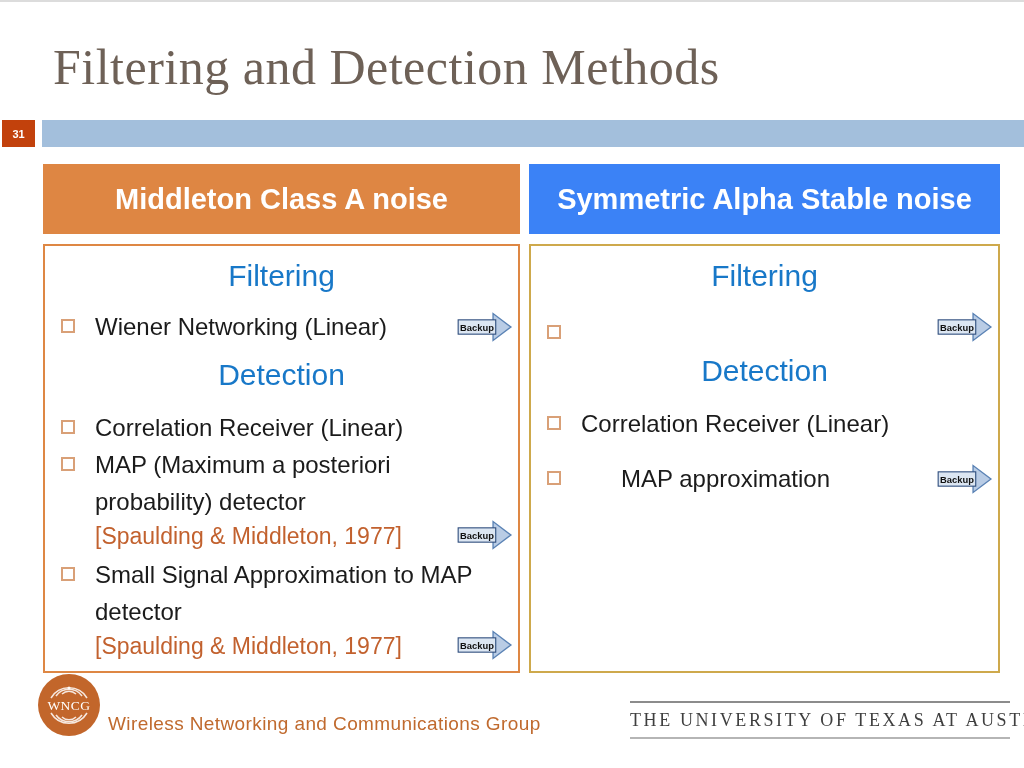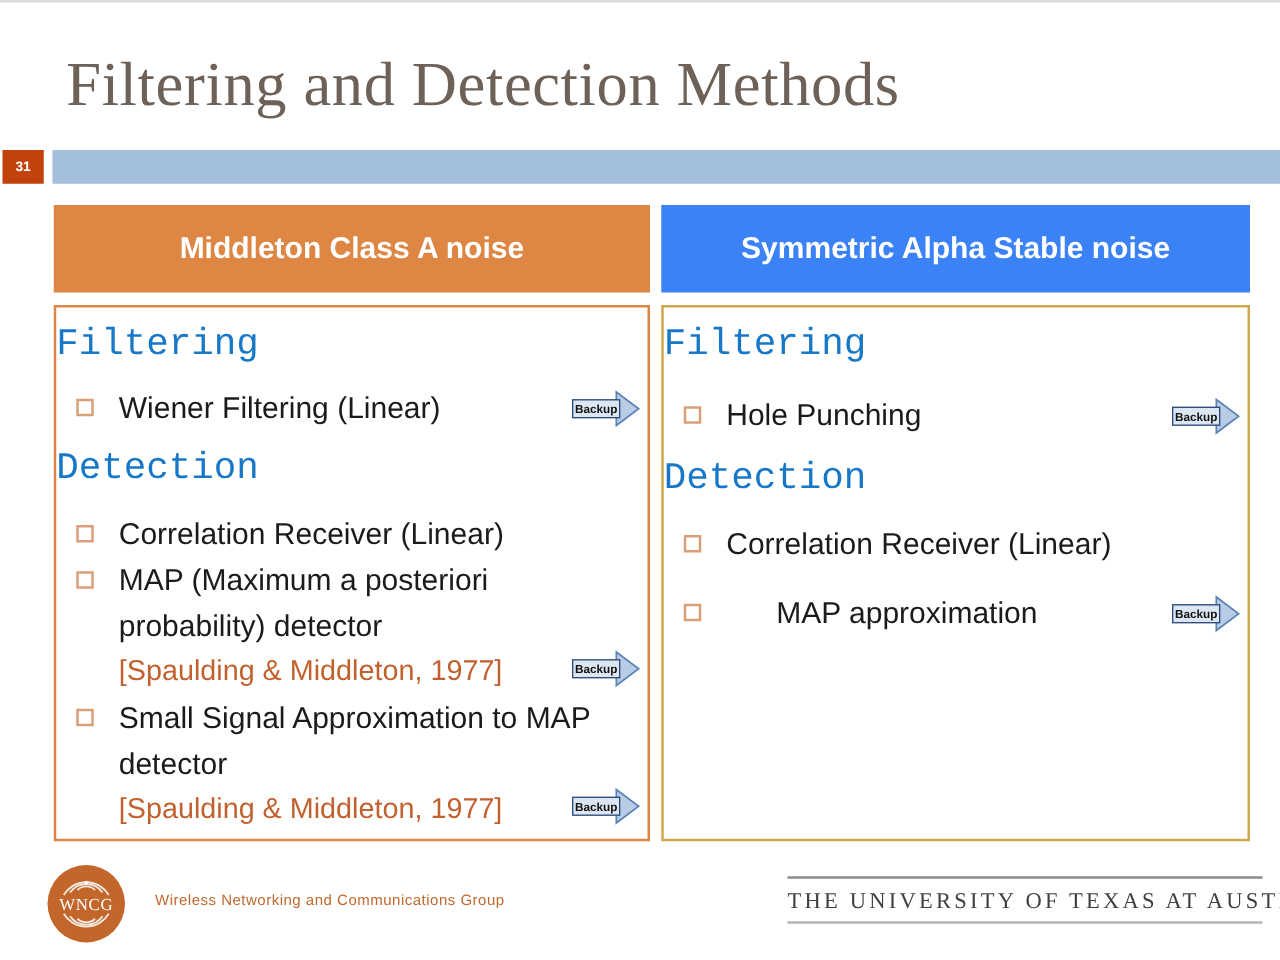--- a/index.html
+++ b/index.html
@@ -19,35 +19,35 @@
     background:#c2410c;color:#fff;font-size:11px;font-weight:bold;
     display:flex;align-items:center;justify-content:center;
   }
   .blue-bar{
     position:absolute;left:42px;top:118px;width:982px;height:27px;
     background:#A3BFDC;
   }
   
   .col-header{
     position:absolute;top:162px;height:70px;
-    color:#fff;font-size:24px;font-weight:bold;
+    color:#fff;font-size:29px;font-weight:bold;
     display:flex;align-items:center;justify-content:center;
   }
   .col-header.left{left:43px;width:477px;background:#DE8643;}
   .col-header.right{left:529px;width:471px;background:#3b82f6;}
   
   .col-box{
     position:absolute;top:242px;height:429px;background:#fff;
     border-width:2px;border-style:solid;box-sizing:border-box;
   }
   .col-box.left{left:43px;width:477px;border-color:#DE8744;}
   .col-box.right{left:529px;width:471px;border-color:#CEA94C;}
 
   .sec-heading{
-    color:#1878C8;font-size:30px;line-height:36px;font-family:Liberation Mono, monospace;
+    text-align:center;color:#1878C8;font-size:30px;line-height:36px;
   }
   .bullet-row{position:relative;display:flex;align-items:flex-start;padding-left:16px;}
   .bullet-sq{
     width:10px;height:10px;border:2px solid #D9A077;background:#fff;
     margin-top:11px;flex:none;
   }
   .btext{margin-left:20px;font-size:24px;line-height:37px;color:#1b1b1b;}
   .col-box.left  .btext{width:388px;}
   .col-box.right .btext{width:368px;}
   .cite{color:#C2612E;font-size:23px;line-height:32px;}
@@ -60,24 +60,24 @@
   .c1 .r2{margin-top:20px;}  .c1 .r3{margin-top:14px;}
   .c1 .r4{margin-top:16px;}  .c1 .r5{margin-top:18px;gap:40px;}
 
   
   .backup{position:absolute;width:56px;height:34px;cursor:pointer;}
   .bk-center{right:5px;top:50%;transform:translateY(-50%);}
   .bk-cite{right:5px;bottom:0;}
   .backup svg{display:block;}
 
   
-  .wncg-logo{position:absolute;left:37px;top:689px;}
+  .wncg-logo{position:absolute;left:37px;top:671px;}
   .group-name{
-    position:absolute;left:124px;top:711px;
-    font-size:12px;color:#C06A2E;letter-spacing:0.4px;white-space:nowrap;
+    position:absolute;left:108px;top:711px;
+    font-size:19px;color:#C06A2E;letter-spacing:0.4px;white-space:nowrap;
   }
   .ut-wordmark{
     position:absolute;left:630px;top:699px;width:380px;
     border-top:2px solid #8C8C8C;border-bottom:2px solid #B5B5B5;
     padding:7px 0 6px 0;text-align:center;
     font-family:"Liberation Serif","DejaVu Serif",serif;
     font-size:18px;letter-spacing:2.6px;color:#3F3F3F;white-space:nowrap;
   }
 </style>
 </head>
@@ -92,21 +92,21 @@
 </div>
 <div class="col-header right">
   <span>Symmetric Alpha Stable noise</span>
 </div>
 
 <div class="col-box left c0">
   <div class="sec-heading r0">Filtering</div>
 
   <div class="bullet-row r1">
     <span class="bullet-sq"></span>
-    <div class="btext">Wiener Filtering (Linear)</div>
+    <div class="btext">Wiener Networking (Linear)</div>
     <div class="backup bk-center">
       <svg width="56" height="34" viewBox="0 0 62 38">
         <polygon points="6,13 40,13 40,4 60,19 40,34 40,25 6,25" fill="#B9CCE5" stroke="#5B83B5" stroke-width="1.5"></polygon>
         <rect x="1" y="11" width="42" height="16" fill="#DCE6F2" stroke="#2A4A7A" stroke-width="1.2"></rect>
         <text x="22" y="23" text-anchor="middle" font-size="10.5" font-weight="bold" fill="#111" font-family="Liberation Sans, sans-serif">Backup</text>
       </svg>
     </div>
   </div>
 
   <div class="sec-heading r2">Detection</div>
@@ -146,21 +146,20 @@
     </div>
   </div>
 </div>
 
 <div class="col-box right c1">
   <div class="sec-heading r0">Filtering</div>
 
 
   <div class="bullet-row r2">
     <span class="bullet-sq"></span>
-    <div class="btext">Hole Punching</div>
     <div class="backup bk-center">
       <svg width="56" height="34" viewBox="0 0 62 38">
         <polygon points="6,13 40,13 40,4 60,19 40,34 40,25 6,25" fill="#B9CCE5" stroke="#5B83B5" stroke-width="1.5"></polygon>
         <rect x="1" y="11" width="42" height="16" fill="#DCE6F2" stroke="#2A4A7A" stroke-width="1.2"></rect>
         <text x="22" y="23" text-anchor="middle" font-size="10.5" font-weight="bold" fill="#111" font-family="Liberation Sans, sans-serif">Backup</text>
       </svg>
     </div>
   </div>
 
   <div class="sec-heading r3">Detection</div>

